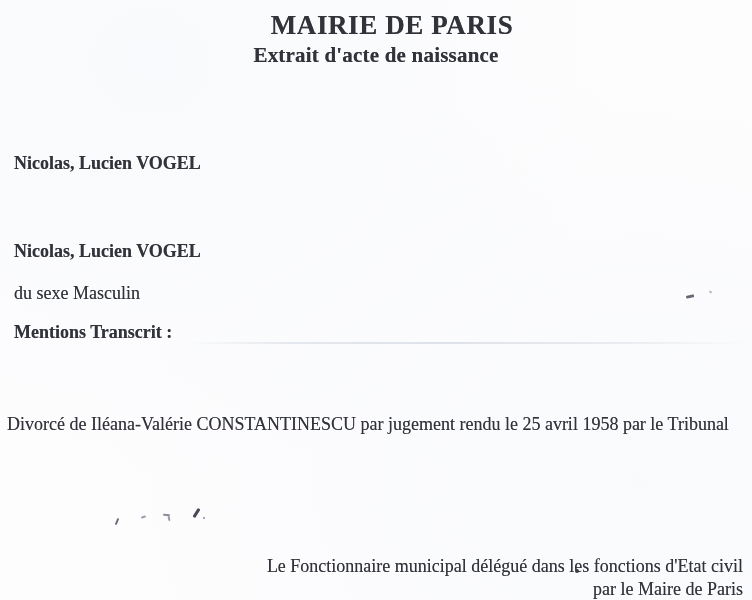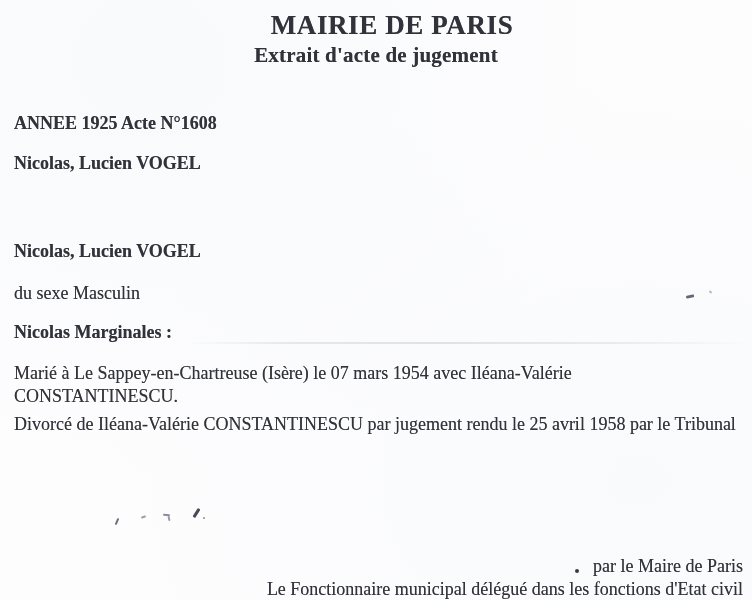--- a/index.html
+++ b/index.html
@@ -79,46 +79,41 @@
   .mk-e{left:686px;top:295px;width:8px;height:2.5px;background:rgba(76,76,92,0.85);transform:rotate(-12deg);}
   .mk-f{left:709px;top:291px;width:3px;height:2px;background:rgba(120,120,138,0.55);transform:rotate(40deg);}
   .mk-sig{left:575px;top:569px;width:4px;height:4px;background:#3a3a46;border-radius:50%;}
 </style>
 </head>
 <body>
 
 <div class="paper">
 
   <div class="title main">MAIRIE DE PARIS</div>
-  <div class="title sub">Extrait d'acte de jugement</div>
+  <div class="title sub">Extrait d'acte de naissance</div>
 
-  <div class="line bold" style="left:14px;top:112px;">ANNEE 1925 Acte N°1608</div>
 
   <div class="line bold" style="left:14px;top:152px;">Nicolas, Lucien VOGEL</div>
 
 
   <div class="line bold" style="left:14px;top:240px;">Nicolas, Lucien VOGEL</div>
 
   <div class="line" style="left:14px;top:282px;text-align:right;">du sexe Masculin</div>
 
-  <div class="line bold" style="left:14px;top:321px;">Nicolas Marginales :</div>
+  <div class="line bold" style="left:14px;top:321px;">Mentions Transcrit :</div>
 
-  <div class="wrapline" style="left:14px;top:362px;">
-    <div>Marié à Le Sappey-en-Chartreuse (Isère) le 07 mars 1954 avec Iléana-Valérie</div>
-    <div>CONSTANTINESCU.</div>
-  </div>
 
-  <div class="wrapline" style="left:14px;top:413px;">
+  <div class="wrapline" style="left:7px;top:413px;">
     <div>Divorcé de Iléana-Valérie CONSTANTINESCU par jugement rendu le 25 avril 1958 par le Tribunal</div>
   </div>
 
 
   <div class="sig" style="top:555px;">
+    <div>Le Fonctionnaire municipal délégué dans les fonctions d'Etat civil</div>
     <div>par le Maire de Paris</div>
-    <div>Le Fonctionnaire municipal délégué dans les fonctions d'Etat civil</div>
   </div>
 
   <div class="crease"></div>
   <div>
     <span class="mark mk-a"></span>
     <span class="mark mk-b"></span>
     <span class="mark mk-c"></span>
     <span class="mark mk-c2"></span>
     <span class="mark mk-d"></span>
     <span class="mark mk-d2"></span>

